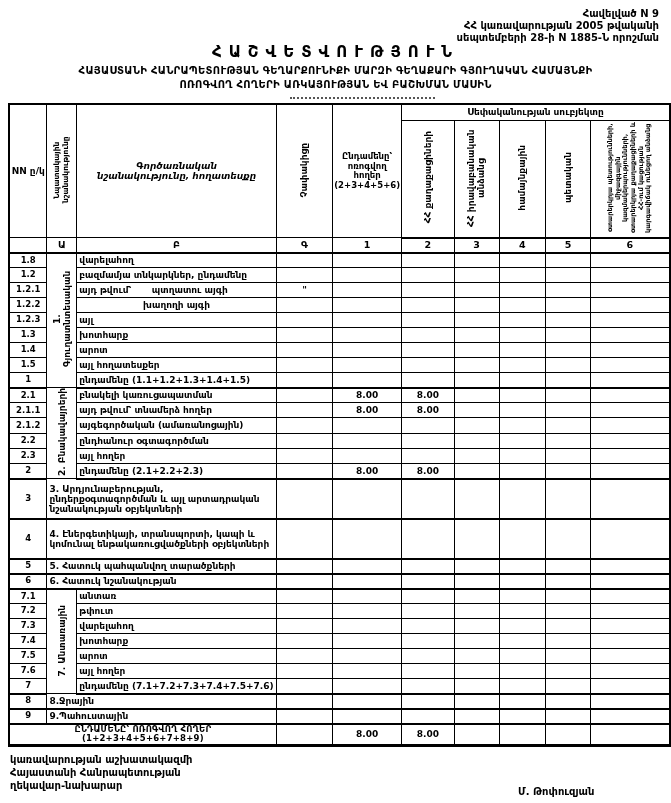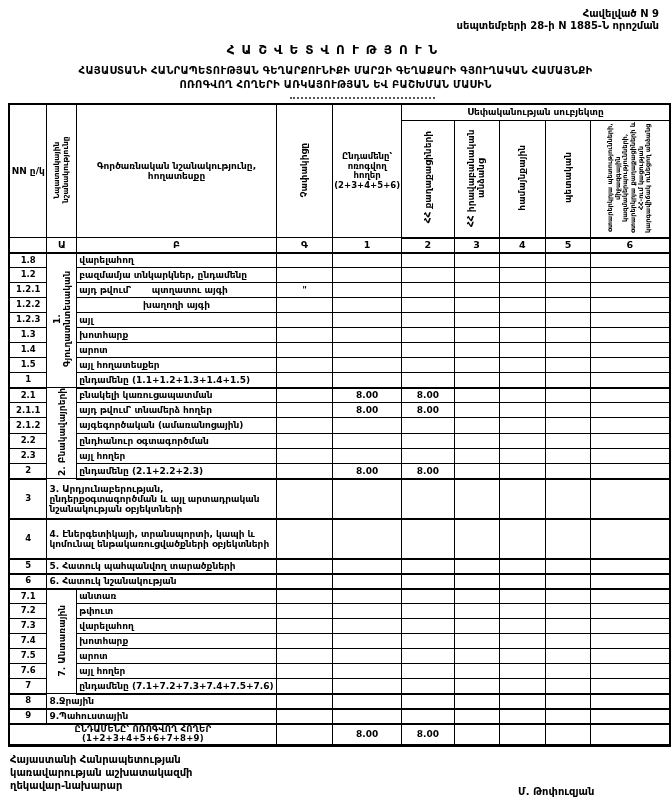--- a/index.html
+++ b/index.html
@@ -7,21 +7,21 @@
     width:671px; height:803px; position:relative; background:#ffffff;
     font-family:"DejaVu Sans", sans-serif; color:#000;
     -webkit-font-smoothing:none;
   }
   .appendix {
     position:absolute; top:8px; right:12px; width:300px;
     text-align:right; font-size:10px; font-weight:700; line-height:1.22;
   }
   .title {
     position:absolute; top:43px; left:0; right:0; text-align:center;
-    font-size:12px; font-weight:700; letter-spacing:7px;
+    font-size:15px; font-weight:700; letter-spacing:7px;
   }
   .subtitle {
     position:absolute; left:0; right:0; text-align:center;
     font-size:10px; font-weight:700; letter-spacing:0.3px;
   }
   .s1 { top:65px; } .s2 { top:79px; }
   .rule { position:absolute; top:97px; left:290px; width:145px; border-top:2px dotted #555; }
 
   table.land {
     position:absolute; top:103px; left:8px;
@@ -32,21 +32,21 @@
     border:1px solid #000; padding:0 2px;
     font-size:9px; font-weight:700; line-height:1.12;
     overflow:hidden; vertical-align:middle;
   }
   .land thead th { text-align:center; padding:1px; }
   .land tr.hrow1 { height:16px; }
   .land tr.hrow2 { height:112px; }
   .land tr.hrow2 th { border-bottom:2px solid #000; }
   .land th.own { font-size:9px; }
   .land th.nn { font-size:9px; }
-  .land th.func { font-size:9px; padding:16px 14px; }
+  .land th.func { font-size:9px; padding:16px 14px;font-style:italic; }
   .land th.tot { font-size:8.5px; padding:0 1px; }
   .land tr.letters { height:15px; }
   .land tr.letters th { border-bottom:2px solid #000; font-size:9.5px; }
   .vcell { text-align:center; vertical-align:middle; padding:0; }
   .vert {
     writing-mode:vertical-rl; transform:rotate(180deg);
     display:inline-block; line-height:1.15; white-space:normal;
     max-height:108px;
   }
   .vsm { font-size:7.5px; }
@@ -73,20 +73,21 @@
   .signature {
     position:absolute; top:786px; left:518px;
     font-size:10px; font-weight:700;
   }
 </style>
 </head>
 <body>
 
 <div class="appendix">
   <div>Հավելված N  9</div>
+  <div>ՀՀ կառավարության 2005 թվականի</div>
   <div>սեպտեմբերի 28-ի N 1885-Ն որոշման</div>
 </div>
 
 <div class="title">ՀԱՇՎԵՏՎՈՒԹՅՈՒՆ</div>
 <div class="subtitle s1">ՀԱՅԱՍՏԱՆԻ ՀԱՆՐԱՊԵՏՈՒԹՅԱՆ ԳԵՂԱՐՔՈՒՆԻՔԻ ՄԱՐԶԻ ԳԵՂԱՔԱՐԻ ԳՅՈՒՂԱԿԱՆ ՀԱՄԱՅՆՔԻ</div>
 <div class="subtitle s2">ՈՌՈԳՎՈՂ ՀՈՂԵՐԻ ԱՌԿԱՅՈՒԹՅԱՆ ԵՎ ԲԱՇԽՄԱՆ ՄԱՍԻՆ</div>
 <div class="rule"></div>
 
 <table class="land">
   <colgroup>
@@ -463,17 +464,17 @@
         <td class="val">8.00</td>
         <td class="val"></td>
         <td class="val"></td>
         <td class="val"></td>
         <td class="val"></td>
       </tr>
     </tbody>
 </table>
 
 <div class="footer-block">
+  <div>կառավարության աշխատակազմի</div>
   <div>Հայաստանի Հանրապետության</div>
-  <div>կառավարության աշխատակազմի</div>
   <div>ղեկավար-նախարար</div>
 </div>
 <div class="signature">Մ. Թոփուզյան</div>
 
 </body></html>

